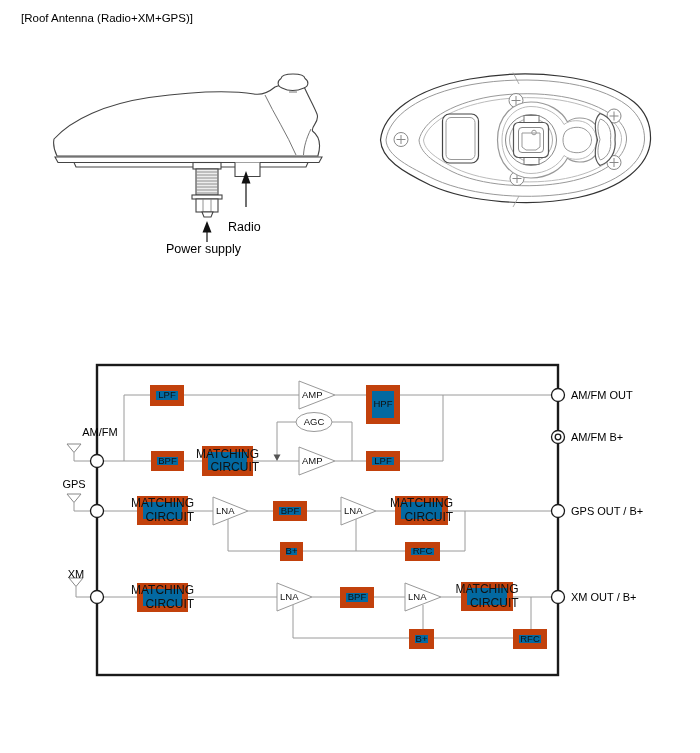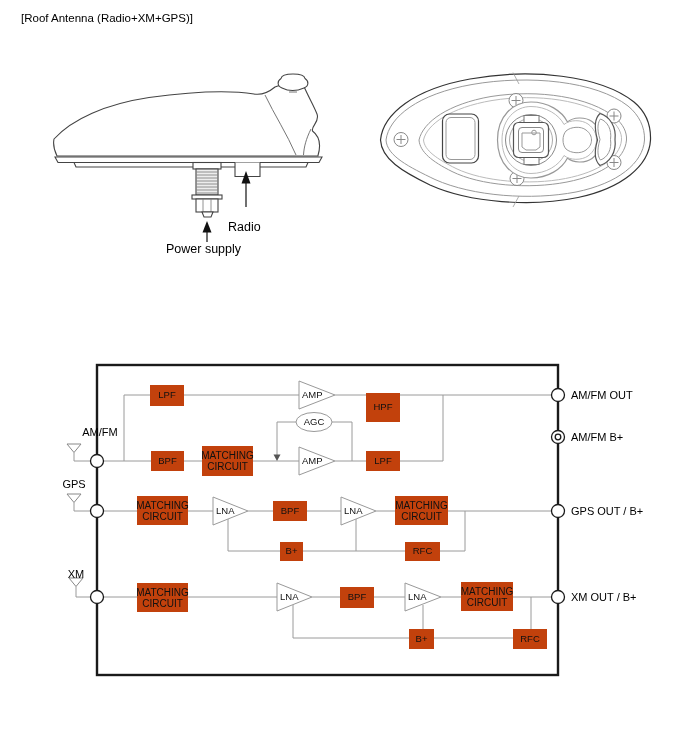--- a/index.html
+++ b/index.html
@@ -3,24 +3,24 @@
 <meta charset="utf-8">
 <style>
   html,body{margin:0;padding:0;background:#fff;}
   .canvas{position:relative;width:700px;height:753px;background:#fff;overflow:hidden;
           font-family:"Liberation Sans",sans-serif;color:#000;}
   .page-title{position:absolute;left:13px;top:12px;font-size:11.5px;color:#000;white-space:nowrap;padding-left:8px;}
   svg.art{position:absolute;left:0;top:0;}
   .lbl{position:absolute;font-size:11px;line-height:13px;white-space:nowrap;color:#000;}
   .lbl.big{font-size:12.5px;line-height:14px;}
   .lbl.ctr{transform:translateX(-50%);}
-  .blk{position:absolute;box-sizing:border-box;border:6px solid #c2410c;background:#c2410c;color:#111;
+  .blk{position:absolute;box-sizing:border-box;border:6px solid #c2410c;background:#0369a1;color:#111;
        display:flex;align-items:center;justify-content:center;text-align:center;
        font-size:9.5px;line-height:1.1;white-space:nowrap;}
-  .blk.sm{font-size:10px;}
+  .blk.sm{font-size:12px;text-align:right;}
   .svgt{font-family:"Liberation Sans",sans-serif;font-size:9.5px;fill:#111;}
 </style>
 </head>
 <body>
 
 <div class="canvas">
 
   <div class="page-title">[Roof Antenna (Radio+XM+GPS)]</div>
 
   <svg class="art" width="700" height="753" viewBox="0 0 700 753">
@@ -226,21 +226,21 @@
   <div class="lbl ctr" style="left:70px;top:426px;margin-left:30px;">AM/FM</div>
   <div class="lbl ctr" style="left:74px;top:478px;">GPS</div>
   <div class="lbl ctr" style="left:76px;top:568px;">XM</div>
 
   <div class="lbl" style="left:571px;top:389px;">AM/FM OUT</div>
   <div class="lbl" style="left:571px;top:430.5px;">AM/FM B+</div>
   <div class="lbl" style="left:571px;top:504.5px;">GPS OUT / B+</div>
   <div class="lbl" style="left:571px;top:590.5px;">XM OUT / B+</div>
 
   <div class="blk" style="left:150px;top:385px;width:34px;height:21px;">LPF</div>
-  <div class="blk" style="left:366px;top:385px;width:34px;height:29px;margin-top:8px;">HPF</div>
+  <div class="blk" style="left:366px;top:385px;width:34px;height:39px;">HPF</div>
   <div class="blk" style="left:151px;top:451px;width:33px;height:20px;">BPF</div>
   <div class="blk sm" style="left:202px;top:446px;width:51px;height:30px;">
     <div>
         <div>MATCHING</div>
         <div>CIRCUIT</div>
       </div>
   </div>
   <div class="blk" style="left:366px;top:451px;width:34px;height:20px;">LPF</div>
 
   <div class="blk sm" style="left:137px;top:496px;width:51px;height:29px;">

